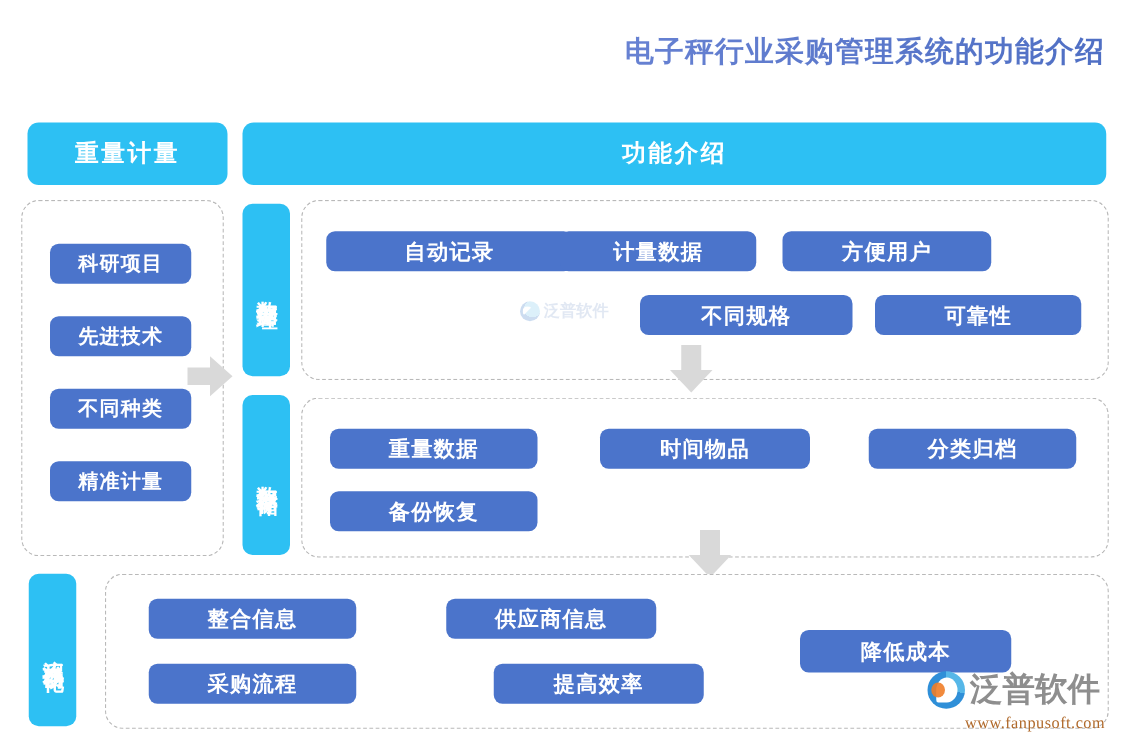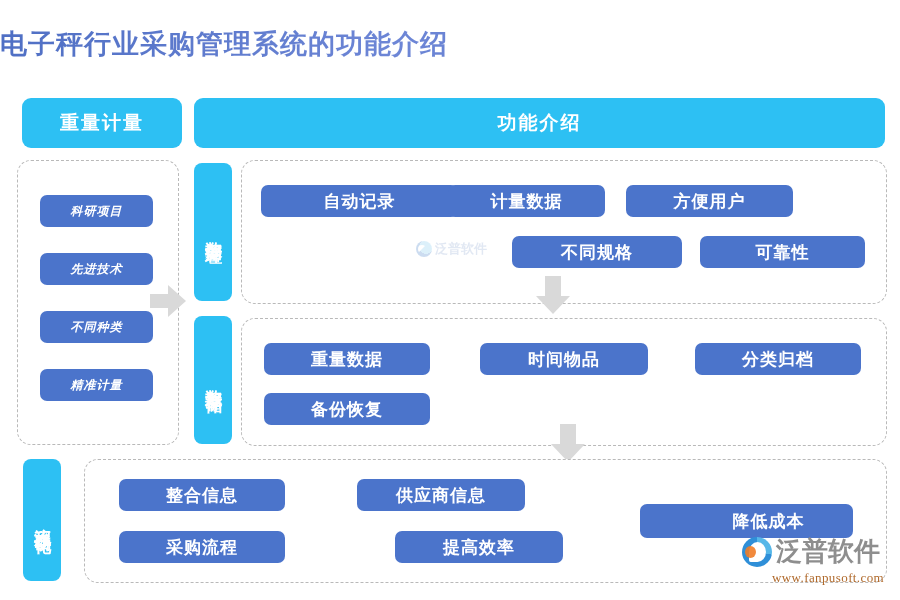--- a/index.html
+++ b/index.html
@@ -18,22 +18,22 @@
     background: #ffffff;
     overflow: hidden;
   }
 
   
   .page-title {
     position: absolute;
     left: 0;
     top: 26px;
     width: 884px;
-    text-align: left;
-    font-size: 27px;
+    text-align: right;
+    font-size: 23px;
     font-weight: bold;
     letter-spacing: 1px;
     color: #5a79c9;
     background: linear-gradient(100deg, #4f6fc4 0%, #6d86d6 45%, #4f6fc4 100%);
     -webkit-background-clip: text;
     background-clip: text;
     -webkit-text-fill-color: transparent;
     font-family: "Liberation Serif", "DejaVu Serif", serif;
     white-space: nowrap;
   }
@@ -97,21 +97,21 @@
     color: #ffffff;
     font-weight: bold;
     font-size: 17px;
     letter-spacing: 1px;
     display: flex;
     align-items: center;
     justify-content: center;
     white-space: nowrap;
     font-family: "Liberation Serif", "DejaVu Serif", serif;
   }
-  .btn-left { font-size: 12px; font-style: italic; }
+  .btn-left { font-size: 16px; }
 
   
   .arrow-right {
     position: absolute;
     left: 150px;
     top: 285px;
     width: 36px;
     height: 32px;
   }
   .arrow-right .shaft {
@@ -287,21 +287,21 @@
   <div class="btn" style="left:264px; top:393px; width:166px; height:32px;">备份恢复</div>
 
   <div class="arrow-down" style="left:551px; top:424px;">
     <div class="shaft"></div>
       <div class="head"></div>
   </div>
 
   <div class="dashed" id="panel-sec-2"></div>
   <div class="btn" style="left:119px; top:479px; width:166px; height:32px;">整合信息</div>
   <div class="btn" style="left:357px; top:479px; width:168px; height:32px;">供应商信息</div>
-  <div class="btn" style="left:640px; top:504px; width:169px; height:34px;padding-left:44px;">降低成本</div>
+  <div class="btn" style="left:640px; top:504px; width:169px; height:34px;">降低成本</div>
   <div class="btn" style="left:119px; top:531px; width:166px; height:32px;">采购流程</div>
   <div class="btn" style="left:357px; top:531px; width:168px; height:32px;margin-left:38px;">提高效率</div>
 
   <div id="logo">
     <div class="logo-row">
       <span class="logo-mark"></span>
       <span class="logo-text">泛普软件</span>
     </div>
     <div class="logo-url">www.fanpusoft.com</div>
   </div>

